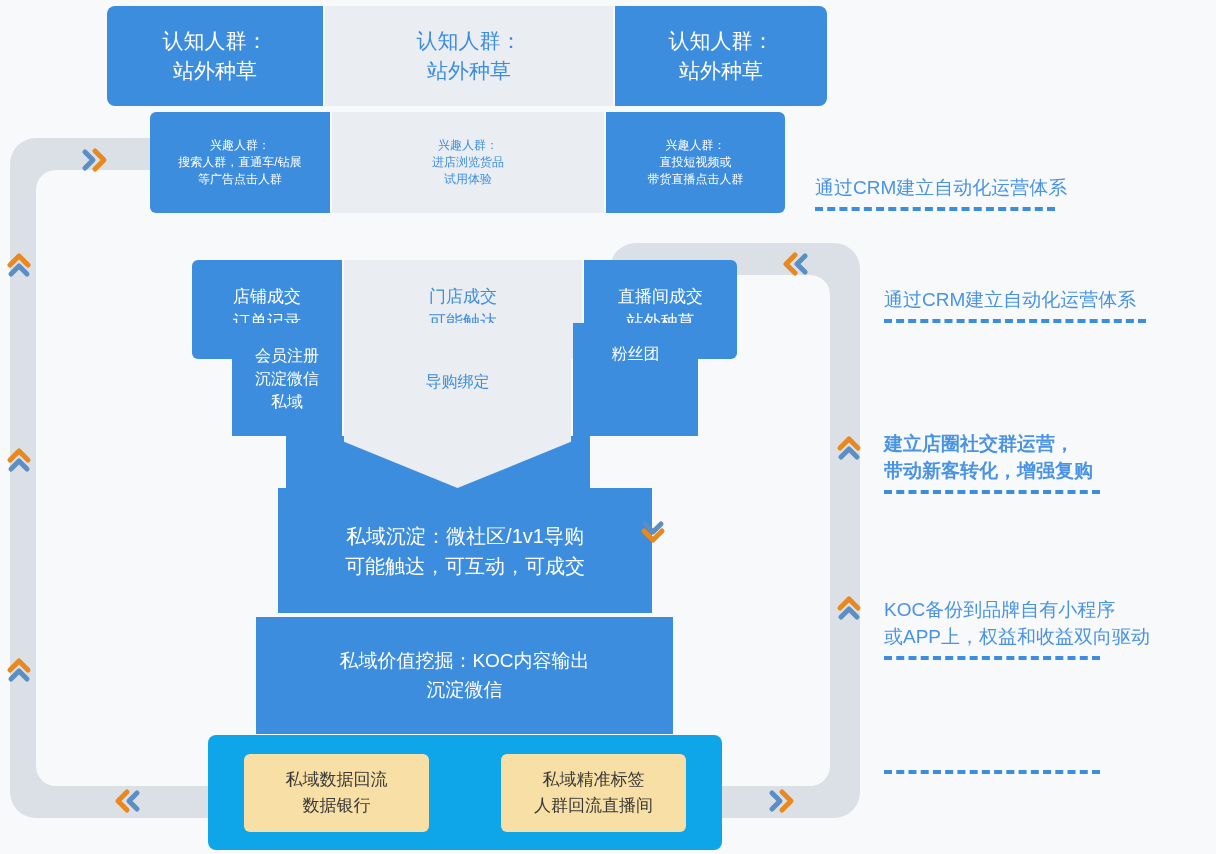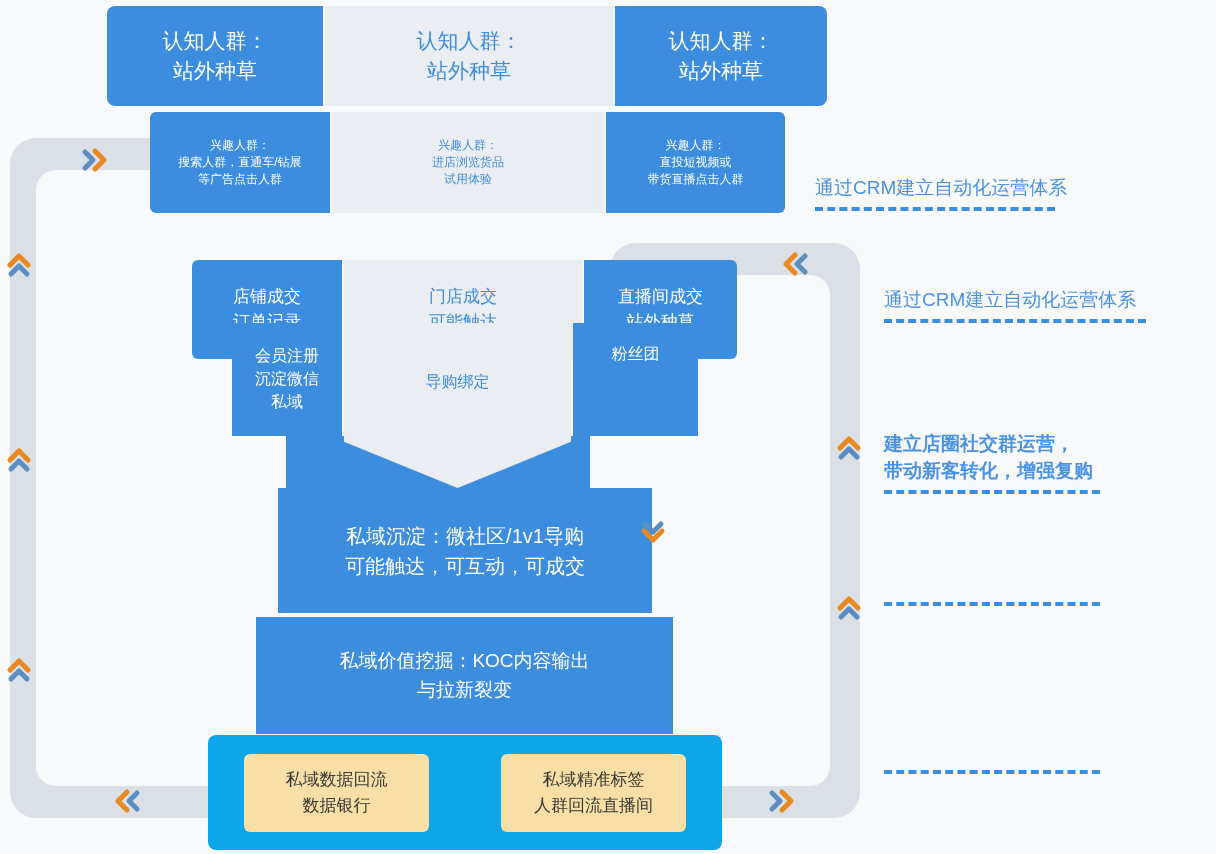--- a/index.html
+++ b/index.html
@@ -236,21 +236,21 @@
   <div class="chev" style="left:636px;top:513px;">
     <svg viewBox="0 0 34 34">
         <g fill="none" stroke-width="5" stroke-linecap="round" stroke-linejoin="round">
       <polyline points="9,11 17,19 25,11" stroke="#5b8fc4"></polyline>
       <polyline points="8,18 17,27 26,18" stroke="#e8881f"></polyline>
     </g>
       </svg>
   </div>
 
   <div class="band" style="left: 256px; top: 617px; width: 417px; height: 117px; font-size: 19px; white-space: pre-line;">私域价值挖掘：KOC内容输出
-与拉新裂变</div>
+沉淀微信</div>
 
   <div class="bottom-box" style="left:208px;top:735px;width:514px;height:115px;">
     <div class="ycard" style="width: 185px; height: 78px; white-space: pre-line;">私域数据回流
 数据银行</div>
     <div class="ycard" style="width: 185px; height: 78px; white-space: pre-line;">私域精准标签
 人群回流直播间</div>
   </div>
 
 
   <div class="note" style="left:815px;top:148px;">
@@ -263,20 +263,22 @@
     <span class="rule" style="width:262px;"></span>
   </div>
 
   <div class="note" style="left:884px;top:404px;font-weight:bold;">
     <span style="white-space: pre-line;">建立店圈社交群运营，
 带动新客转化，增强复购</span>
     <span class="rule" style="width:216px;"></span>
   </div>
 
   <div class="note" style="left:884px;top:570px;">
+    <span style="white-space: pre-line;">KOC备份到品牌自有小程序
+或APP上，权益和收益双向驱动</span>
     <span class="rule" style="width:216px;"></span>
   </div>
 
   <div class="note" style="left:884px;top:738px;">
     <span class="rule" style="width:216px;"></span>
   </div>
 
 </div>
 
 </body></html>

